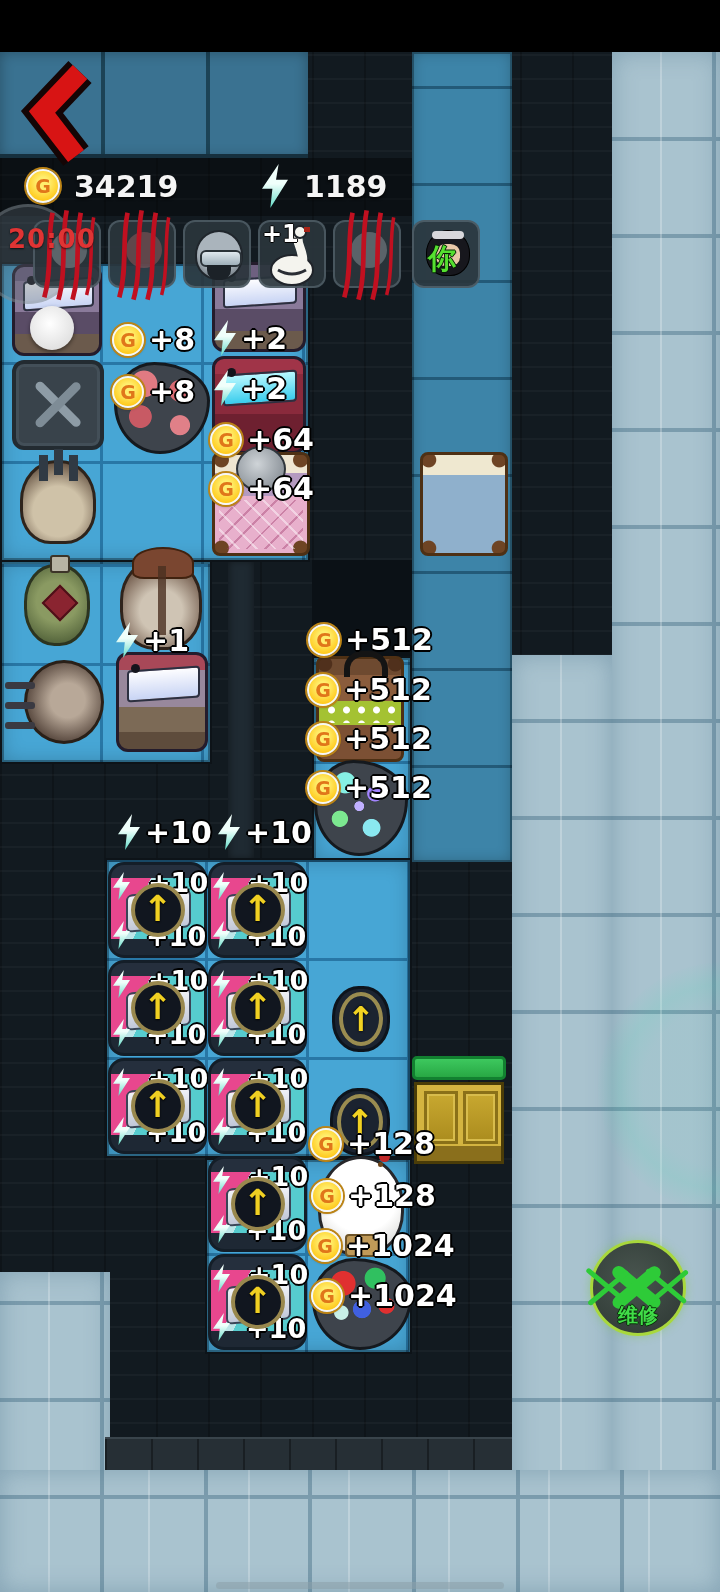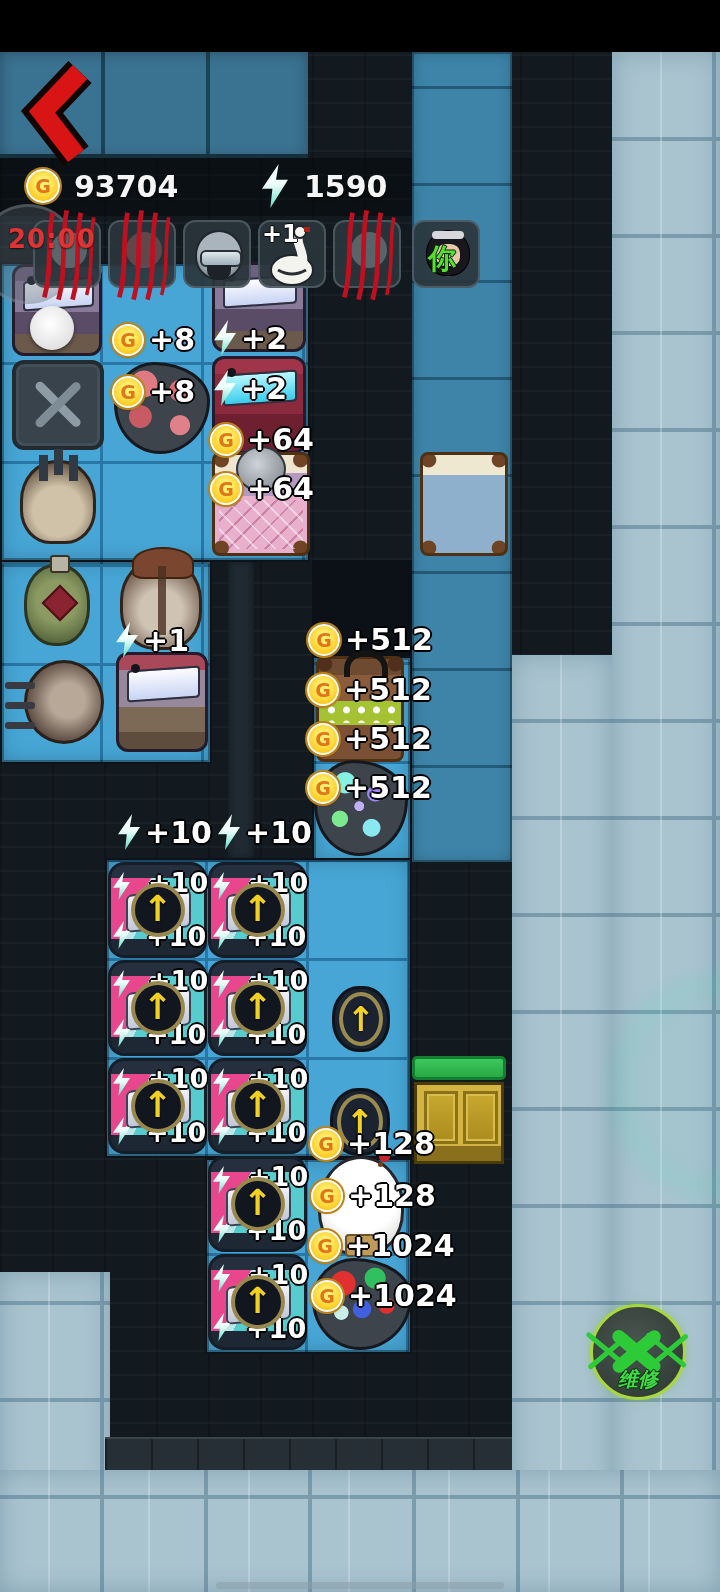--- a/index.html
+++ b/index.html
@@ -202,23 +202,23 @@
     background:#11161f;border:4px solid #99884e;color:#f0d022;font-size:36px;font-weight:800;line-height:44px;
     text-align:center;text-shadow:0 1px 2px #000;z-index:2;}
   .ct{position:absolute;color:#fff;font-size:27px;font-weight:800;z-index:2;
     text-shadow:2px 0 #000,-2px 0 #000,0 2px #000,0 -2px #000,1px 1px #000,-1px -1px #000;}
   .tt{left:37px;top:2px;}  .bt{left:35px;top:56px;}
   .tb{position:absolute;left:2px;top:7px;}  .bb{position:absolute;left:2px;top:56px;}
 
   
   #glow{position:absolute;left:598px;top:962px;width:250px;height:250px;border-radius:50%;z-index:2;
     background:radial-gradient(circle, rgba(70,220,180,0.05) 45%, rgba(70,220,180,0.14) 58%, rgba(70,220,180,0) 72%);}
-  #repair{position:absolute;left:590px;top:1304px;width:96px;height:96px;border-radius:50%;z-index:9;cursor:pointer;
+  #repair{position:absolute;left:590px;top:1240px;width:96px;height:96px;border-radius:50%;z-index:9;cursor:pointer;
     background:radial-gradient(circle at 45% 40%,#49554f,#323d38 80%);border:3px solid #a8d83c;
-    box-shadow:0 0 10px rgba(120,200,60,.4);font-style:italic;}
+    box-shadow:0 0 10px rgba(120,200,60,.4);}
   #repair::before,#repair::after{content:"";position:absolute;left:16%;top:42%;width:66%;height:14%;border-radius:7px;
     background:#2ecb38;}
   #repair::before{transform:rotate(40deg);box-shadow:22px -20px 0 -4px #2ecb38,-24px 18px 0 -4px #2ecb38;}
   #repair::after{transform:rotate(-40deg);box-shadow:24px 20px 0 -4px #2ecb38,-22px -18px 0 -4px #2ecb38;}
   .rlabel{position:absolute;left:0;right:0;bottom:4px;text-align:center;color:#40dc48;font-size:20px;font-weight:800;
     text-shadow:1px 0 #083008,-1px 0 #083008,0 1px #083008,0 -1px #083008;z-index:2;}
   #homebar{position:absolute;left:216px;top:1582px;width:288px;height:7px;border-radius:4px;
     background:rgba(140,160,170,.55);z-index:9;}
 </style>
 </head>
@@ -246,23 +246,23 @@
 
   <button id="back">
     <svg viewBox="0 0 80 108" width="80" height="108">
       <polyline points="60,12 22,52 56,96" fill="none" stroke="#140505" stroke-width="32"></polyline>
       <polyline points="60,12 22,52 56,96" fill="none" stroke="#d81414" stroke-width="20"></polyline>
     </svg>
   </button>
 
   <div id="hud">
     <span class="coin big">G</span>
-    <span class="hudnum" id="coinval">93704</span>
+    <span class="hudnum" id="coinval">34219</span>
     <i class="bolt big"></i>
-    <span class="hudnum" id="enval">1590</span>
+    <span class="hudnum" id="enval">1189</span>
   </div>
   <div id="timerc"></div>
   <div id="timer">20:00</div>
 
   <div class="slot" style="left:33px;">
     <span class="ghost"></span>
     <svg class="claws" viewBox="0 0 60 80">
       <path d="M16,4 C11,28 16,52 9,76" stroke="#c01020" stroke-width="4" fill="none"></path>
       <path d="M28,2 C23,28 28,54 21,78" stroke="#c01020" stroke-width="4" fill="none"></path>
       <path d="M40,4 C35,30 40,54 33,78" stroke="#c01020" stroke-width="4" fill="none"></path>

